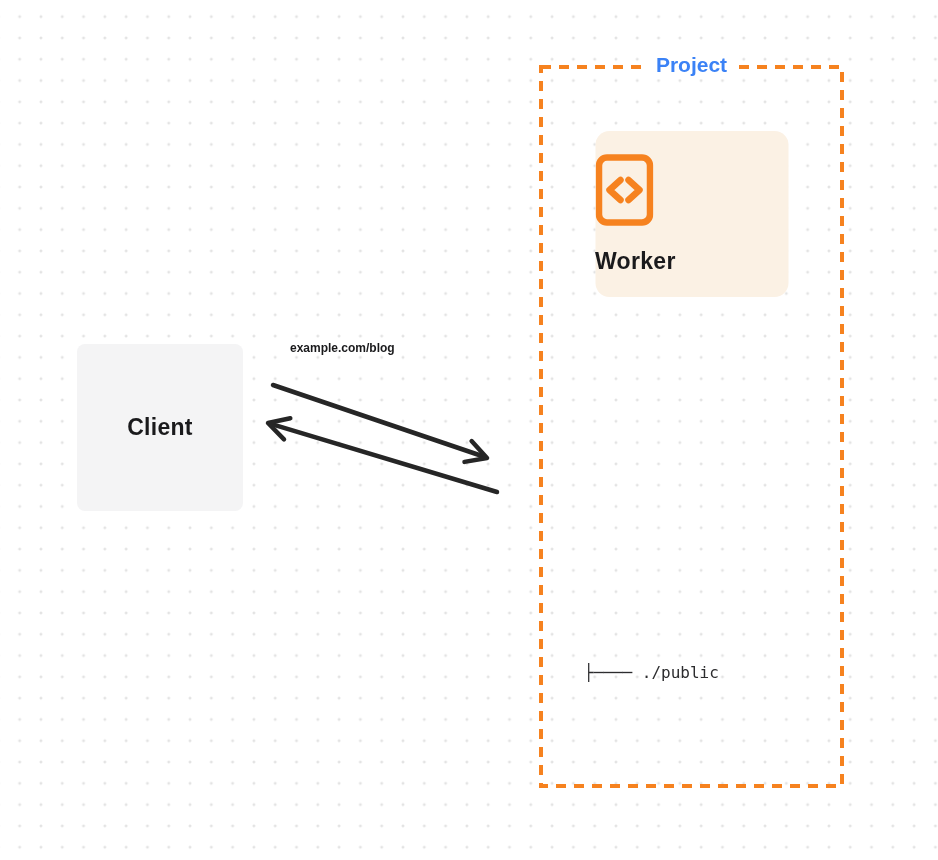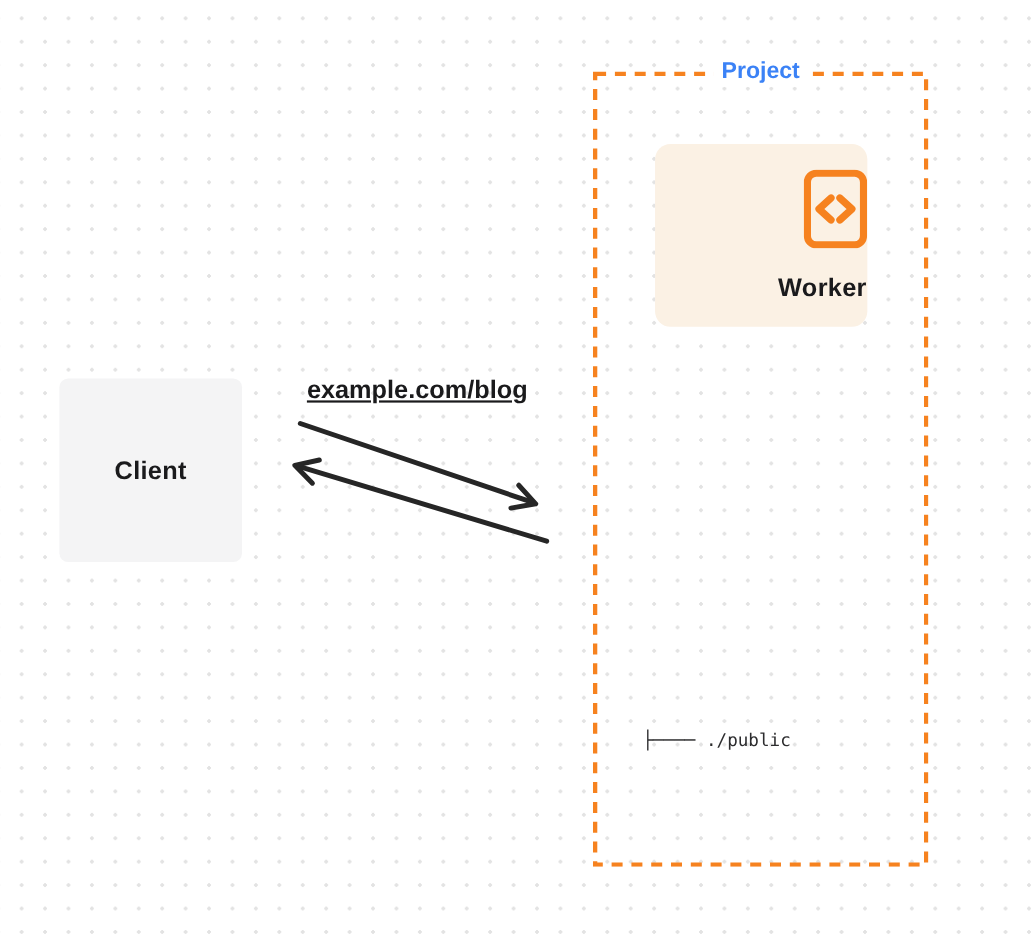--- a/index.html
+++ b/index.html
@@ -11,37 +11,36 @@
     background-color: #ffffff;
     background-image: radial-gradient(circle, #e3e3e3 1.4px, transparent 1.6px);
     background-size: 21.3px 21.3px;
     background-position: 9px 6px;
     font-family: "Liberation Sans", sans-serif;
   }
 
   
   .client-box {
     position: absolute;
-    left: 54px; top: 344px;
+    left: 77px; top: 344px;
     width: 166px; height: 167px;
     background: #f4f4f5;
     border-radius: 8px;
     display: flex; align-items: center; justify-content: center;
   }
   .client-label {
     font-size: 23px; font-weight: 700; color: #1a1a1c; letter-spacing: 0.3px;
   }
 
   
   .request-label {
     position: absolute;
-    left: 279px; top: 341px;
-    font-size: 23px; font-weight: 700; color: #1a1a1c;
+    left: 290px; top: 341px;
+    font-size: 12px; font-weight: 700; color: #1a1a1c;
     white-space: nowrap;
-    text-decoration: underline;
   }
 
   
   .arrows { position: absolute; left: 250px; top: 370px; }
   .arrows line, .arrows polyline {
     stroke: #262626; stroke-width: 4.5; fill: none;
     stroke-linecap: round; stroke-linejoin: round;
   }
 
   
@@ -60,21 +59,21 @@
   }
 
   
   .card {
     position: absolute;
     left: 50%; transform: translateX(-50%);
     width: 193px; height: 166px;
     background: #fbf1e4;
     border-radius: 14px;
     display: flex; flex-direction: column;
-    align-items: flex-end; justify-content: center;
+    align-items: flex-start; justify-content: center;
     gap: 22px;
   }
   .card-worker { top: 66px; }
   .card-assets { top: 414px; }
   .card-label {
     font-size: 23px; font-weight: 700; color: #1a1a1c; letter-spacing: 0.3px;
   }
 
   
   .file-tree {

